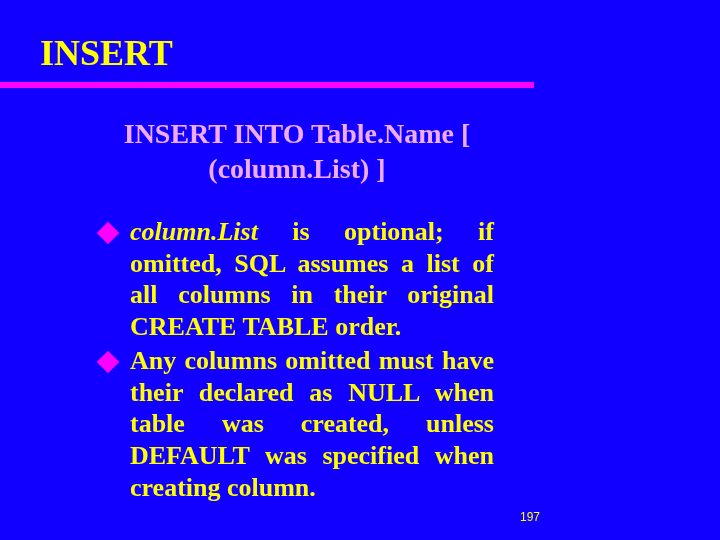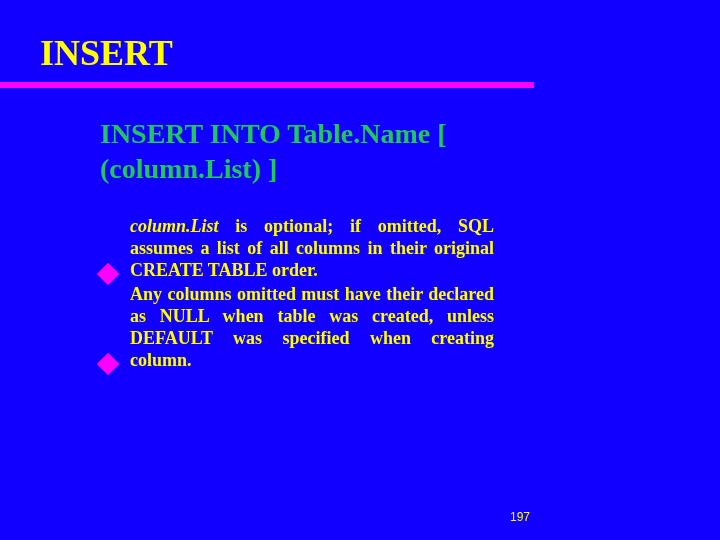--- a/index.html
+++ b/index.html
@@ -33,32 +33,33 @@
     margin-left: -40px;
     margin-right: 30px;
     margin-top: 2px;
   }
   .syntax-block {
     margin-top: 28px;
     margin-left: 60px;
     margin-right: 30px;
     font-size: 28px;
     font-weight: bold;
-    color: #22c55e;
+    color: #f0abfc;
     line-height: 1.25;
+    text-align: center;
   }
   .bullets {
     margin-top: 30px;
     margin-left: 60px;
     margin-right: 30px;
   }
   .bullet {
     display: flex;
-    align-items: flex-end;
-    font-size: 18px;
+    align-items: flex-start;
+    font-size: 26px;
     font-weight: bold;
     color: #ffff00;
     line-height: 1.22;
     margin-bottom: 2px;
     text-align: justify;
   }
   .bullet .diamond {
     flex: 0 0 auto;
     width: 16px;
     height: 16px;
@@ -66,21 +67,21 @@
     transform: rotate(45deg);
     margin-top: 9px;
     margin-right: 14px;
   }
   .bullet .text {
     flex: 1 1 auto;
   }
   .italic { font-style: italic; }
   .page-num {
     position: absolute;
-    right: 46px;
+    right: 36px;
     bottom: 16px;
     font-size: 12px;
     color: #ffff00;
     font-family: Arial, sans-serif;
   }
 </style>
 </head>
 <body>
 
 <div class="slide">

